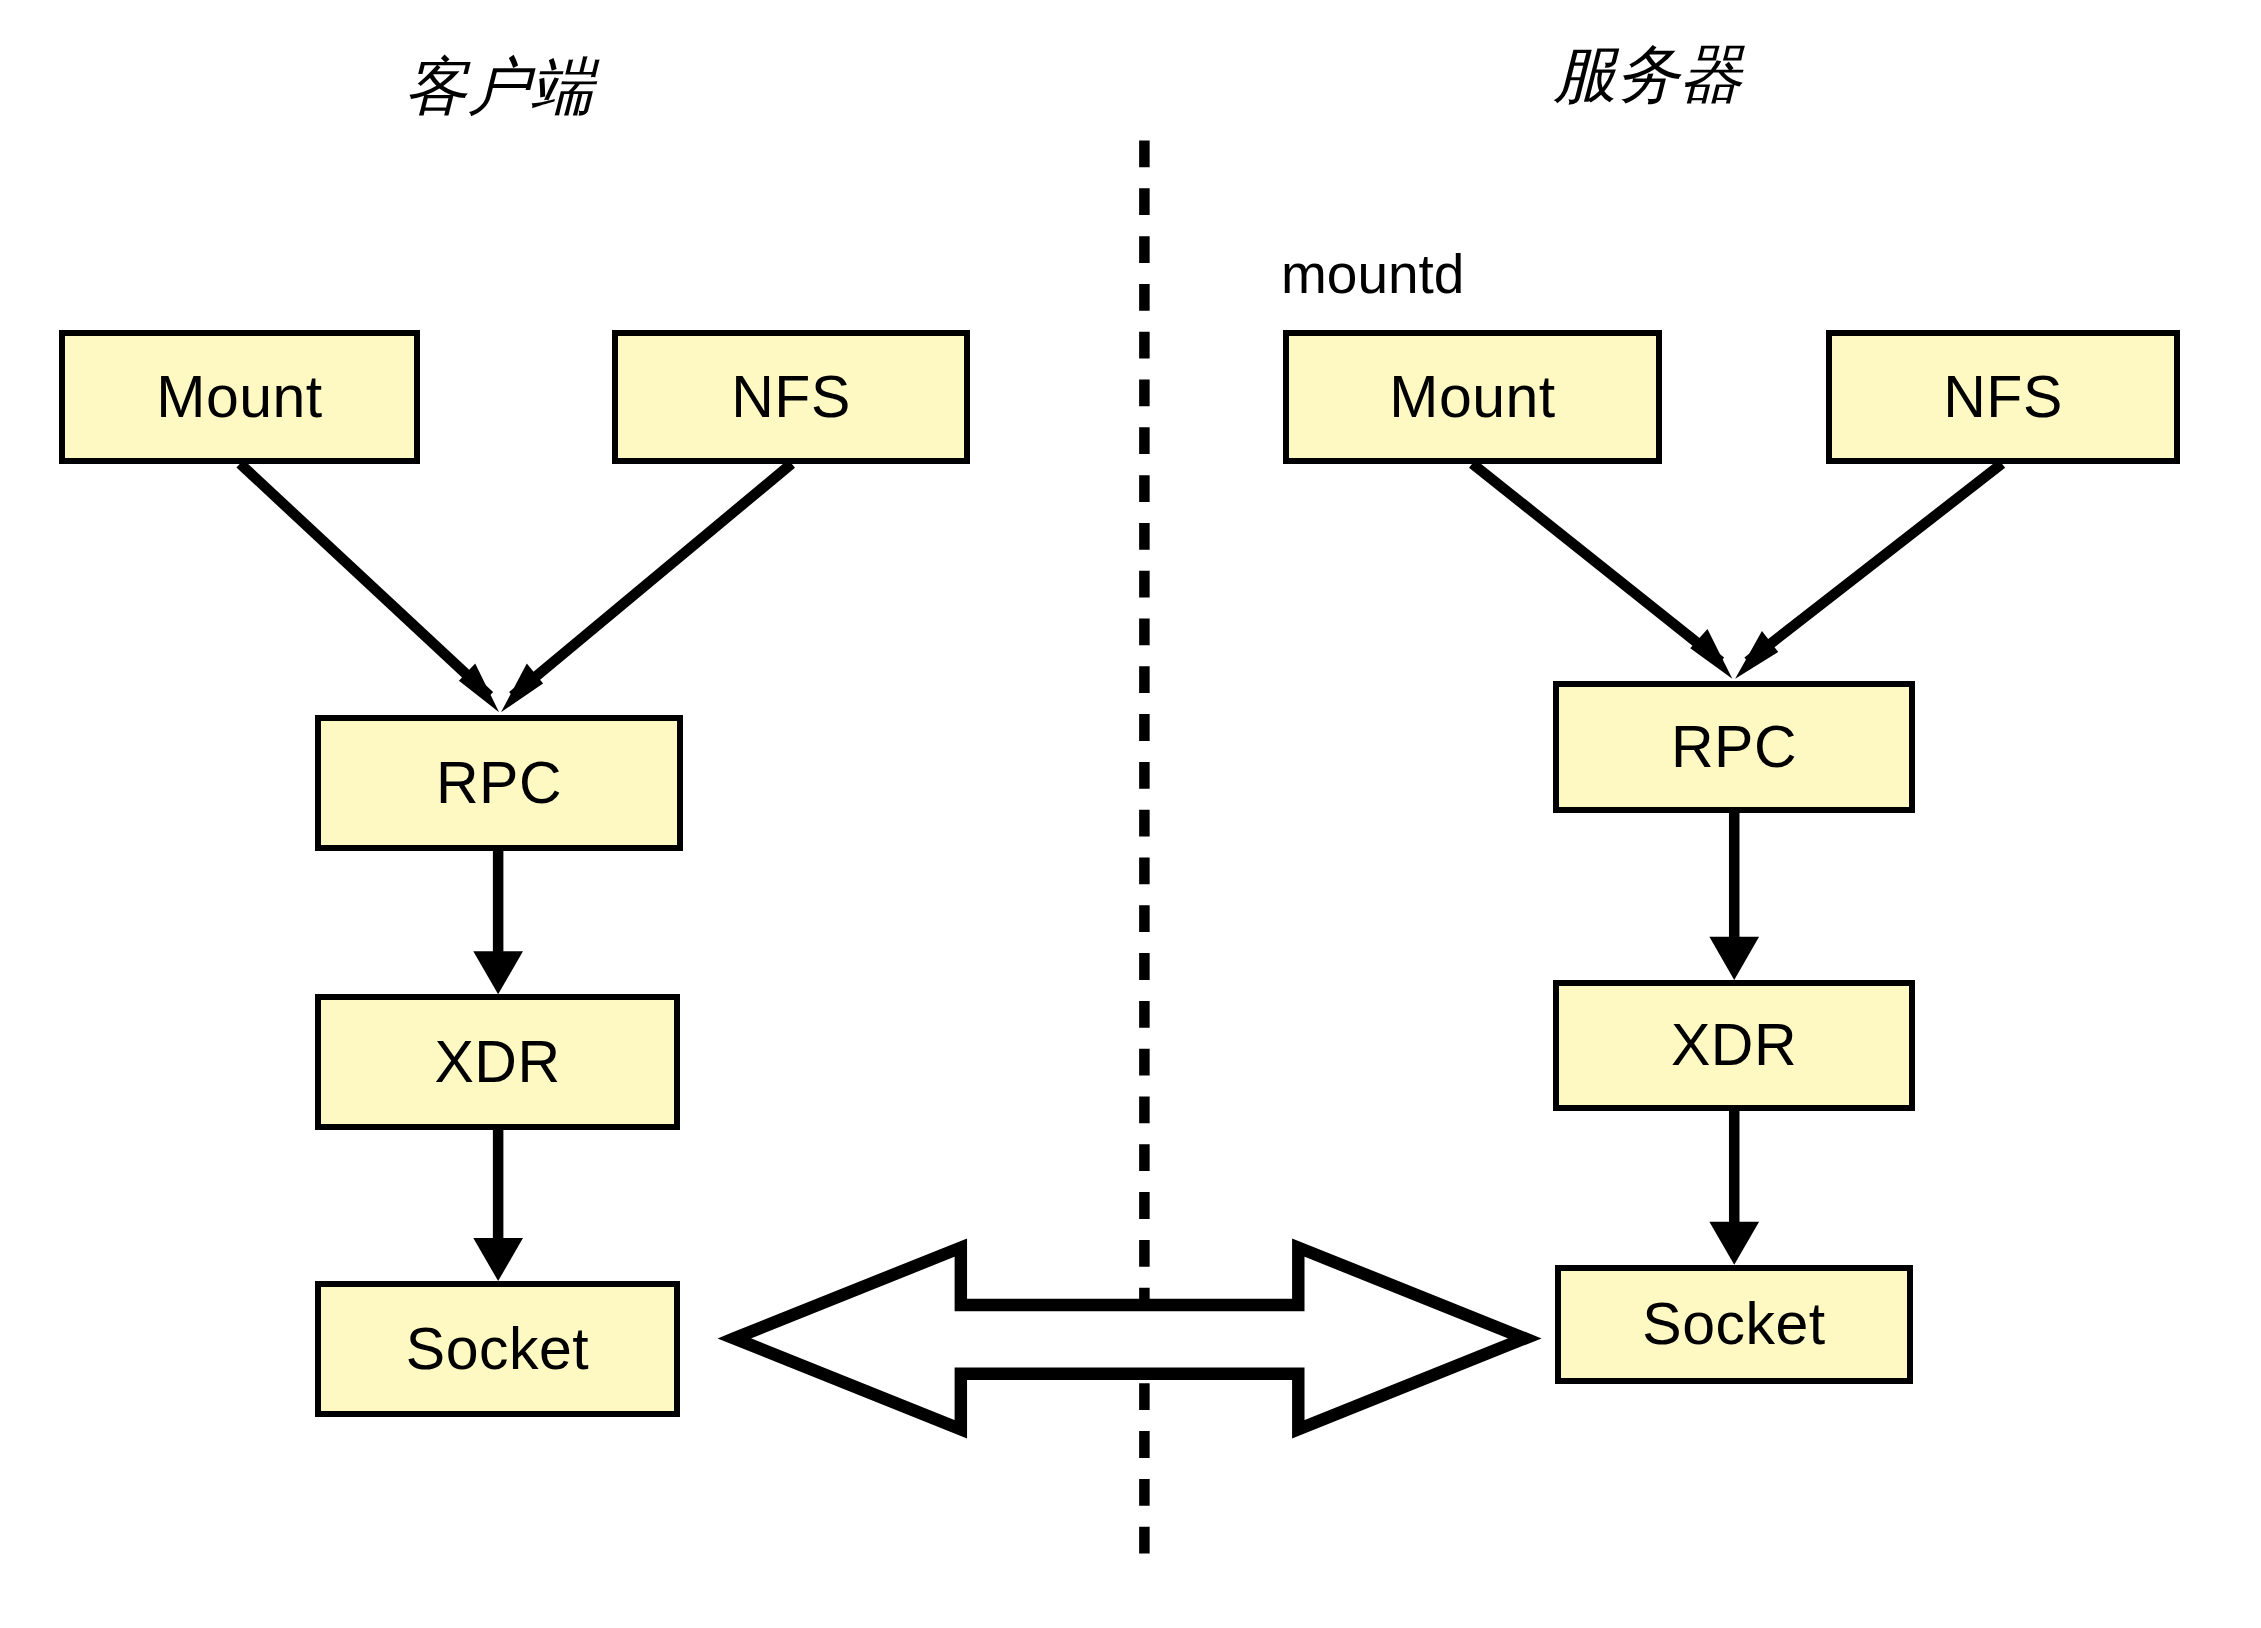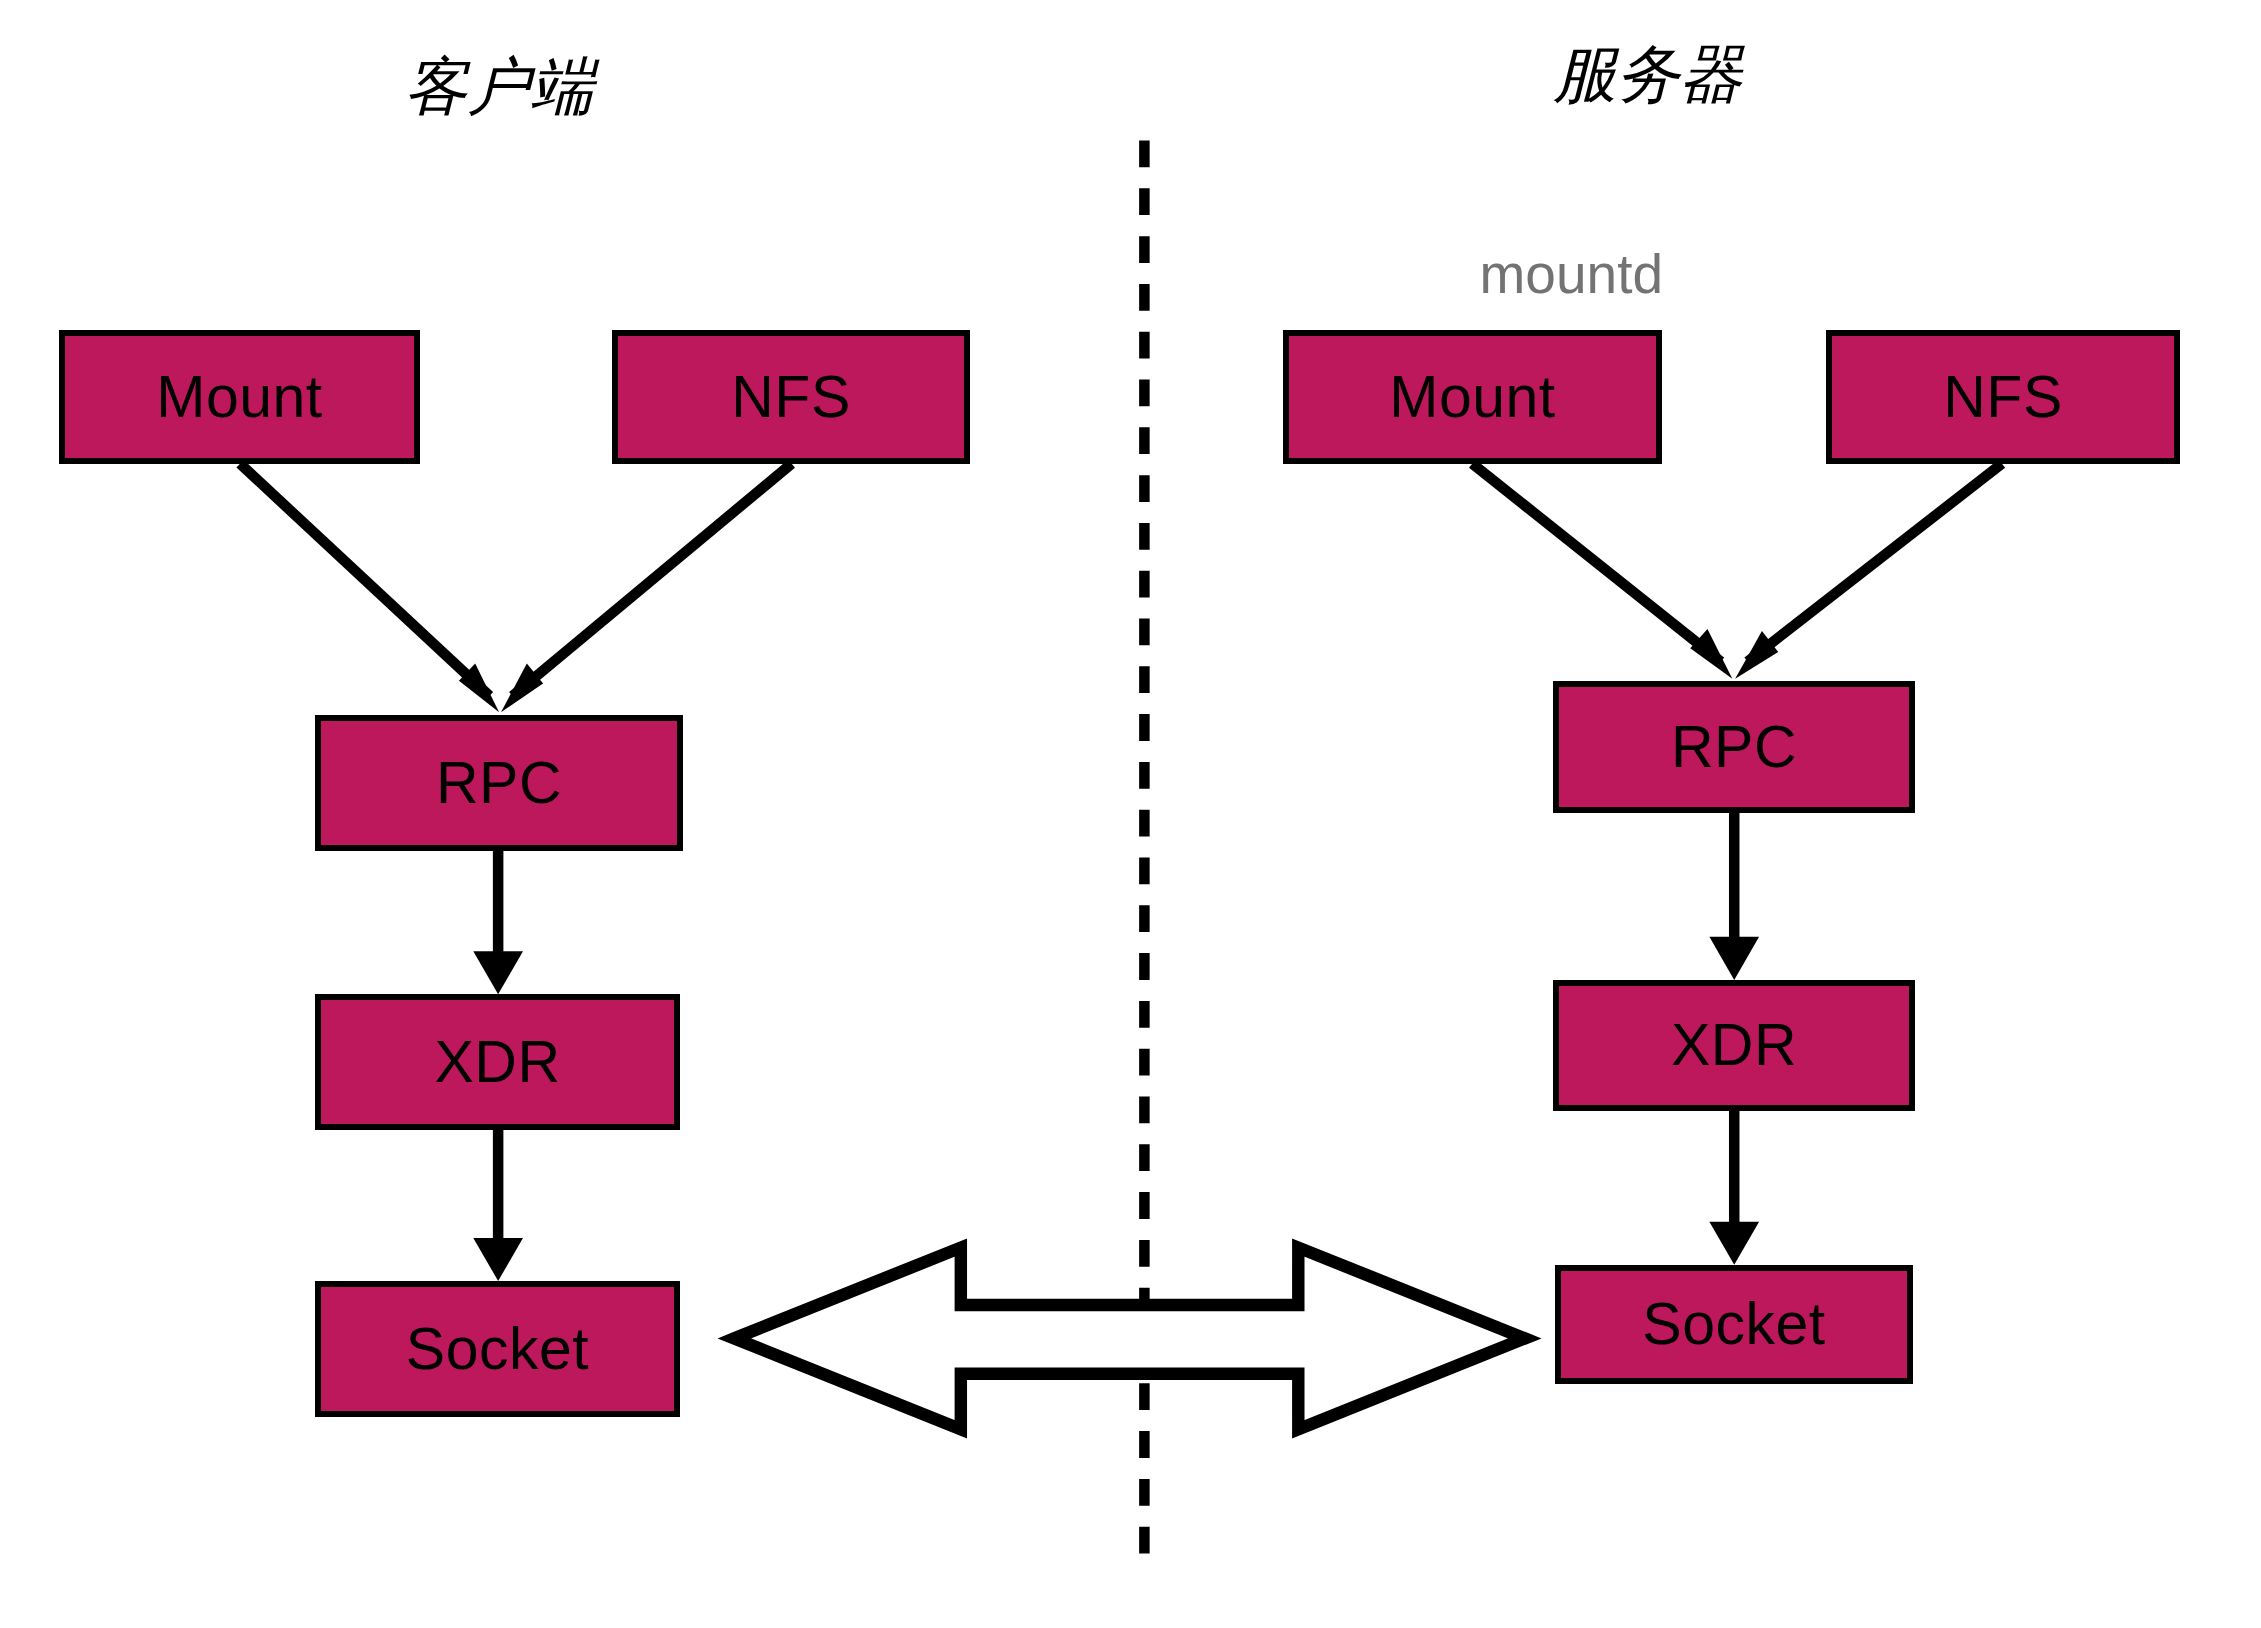--- a/index.html
+++ b/index.html
@@ -23,21 +23,21 @@
     position: absolute;
     left: 0;
     top: 0;
     width: 2262px;
     height: 1629px;
   }
   .node-box {
     position: absolute;
     box-sizing: border-box;
     border: 6.7px solid #000000;
-    background: #be185d;
+    background: #fef9c3;
     display: flex;
     align-items: center;
     justify-content: center;
     font-size: 59px;
     line-height: 1;
     color: #000000;
     letter-spacing: 0.5px;
   }
   .side-title {
     position: absolute;
@@ -45,22 +45,22 @@
     line-height: 1;
     color: #000000;
     text-align: center;
     white-space: nowrap;
     font-style: italic;
   }
   .daemon-label {
     position: absolute;
     font-size: 55px;
     line-height: 1;
-    color: #737373;
-    text-align: right;
+    color: #000000;
+    text-align: left;
     white-space: nowrap;
   }
   
   #client-mount   { left: 59px;  top: 330px;  width: 361px; height: 134px; }
   #client-nfs     { left: 612px; top: 330px;  width: 358px; height: 134px; }
   #client-rpc     { left: 315px; top: 715px;  width: 368px; height: 136px; }
   #client-xdr     { left: 315px; top: 994px; width: 365px; height: 136px; }
   #client-socket  { left: 315px; top: 1281px; width: 365px; height: 136px; }
   
   #server-mount   { left: 1283px; top: 330px;  width: 379px; height: 134px; }

